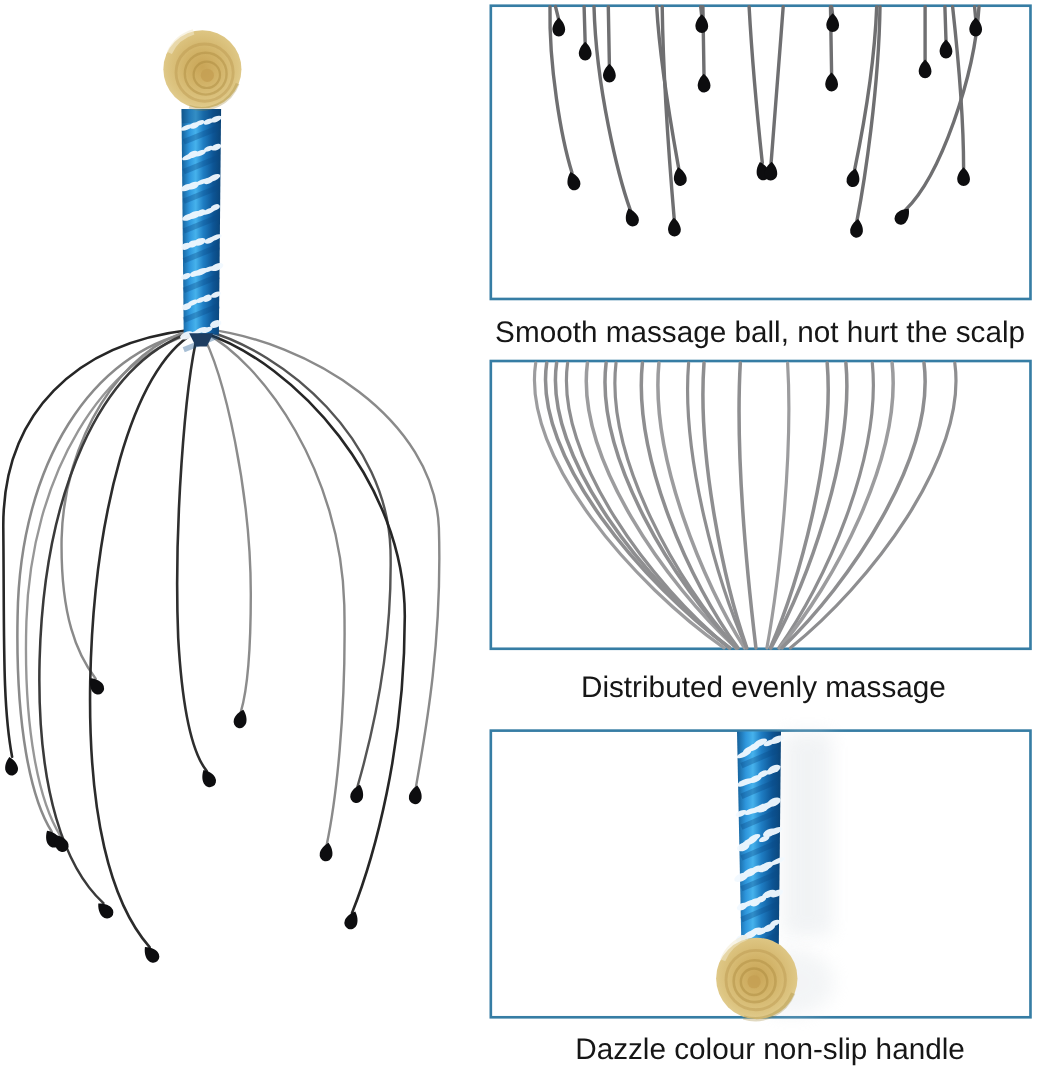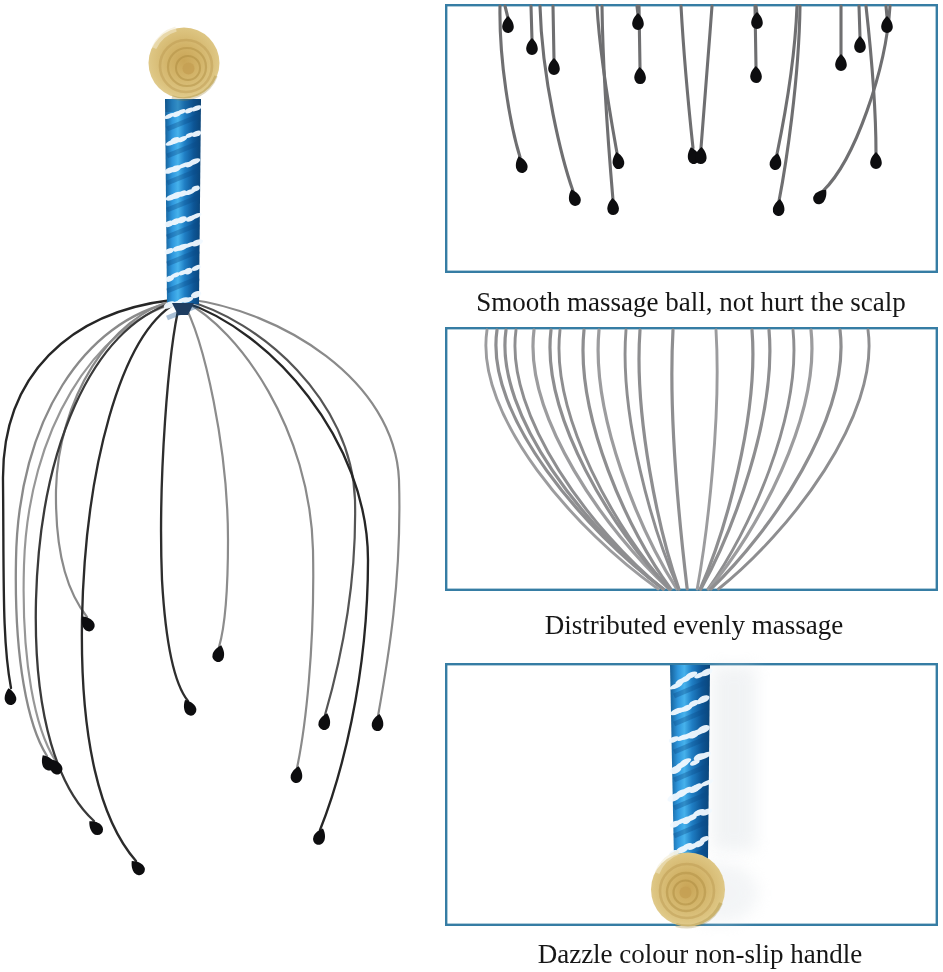--- a/index.html
+++ b/index.html
@@ -1,17 +1,17 @@
 <!DOCTYPE html>
 <html><head>
 <meta charset="utf-8">
 <style>
 html,body{margin:0;padding:0;background:#ffffff;}
 #stage{position:relative;width:943px;height:972px;overflow:hidden;background:#ffffff;
-  font-family:Liberation Serif, serif;}
+  font-family:Liberation Sans, sans-serif;}
 </style>
 </head>
 <body>
 <div id="stage">
 <svg width="943" height="972" viewBox="0 0 943 972">
 <defs>
   <radialGradient id="ballg" cx="0.50" cy="0.47" r="0.74">
     <stop offset="0" stop-color="#c9a557"></stop>
     <stop offset="0.3" stop-color="#d2b368"></stop>
     <stop offset="0.62" stop-color="#ddc582"></stop>

